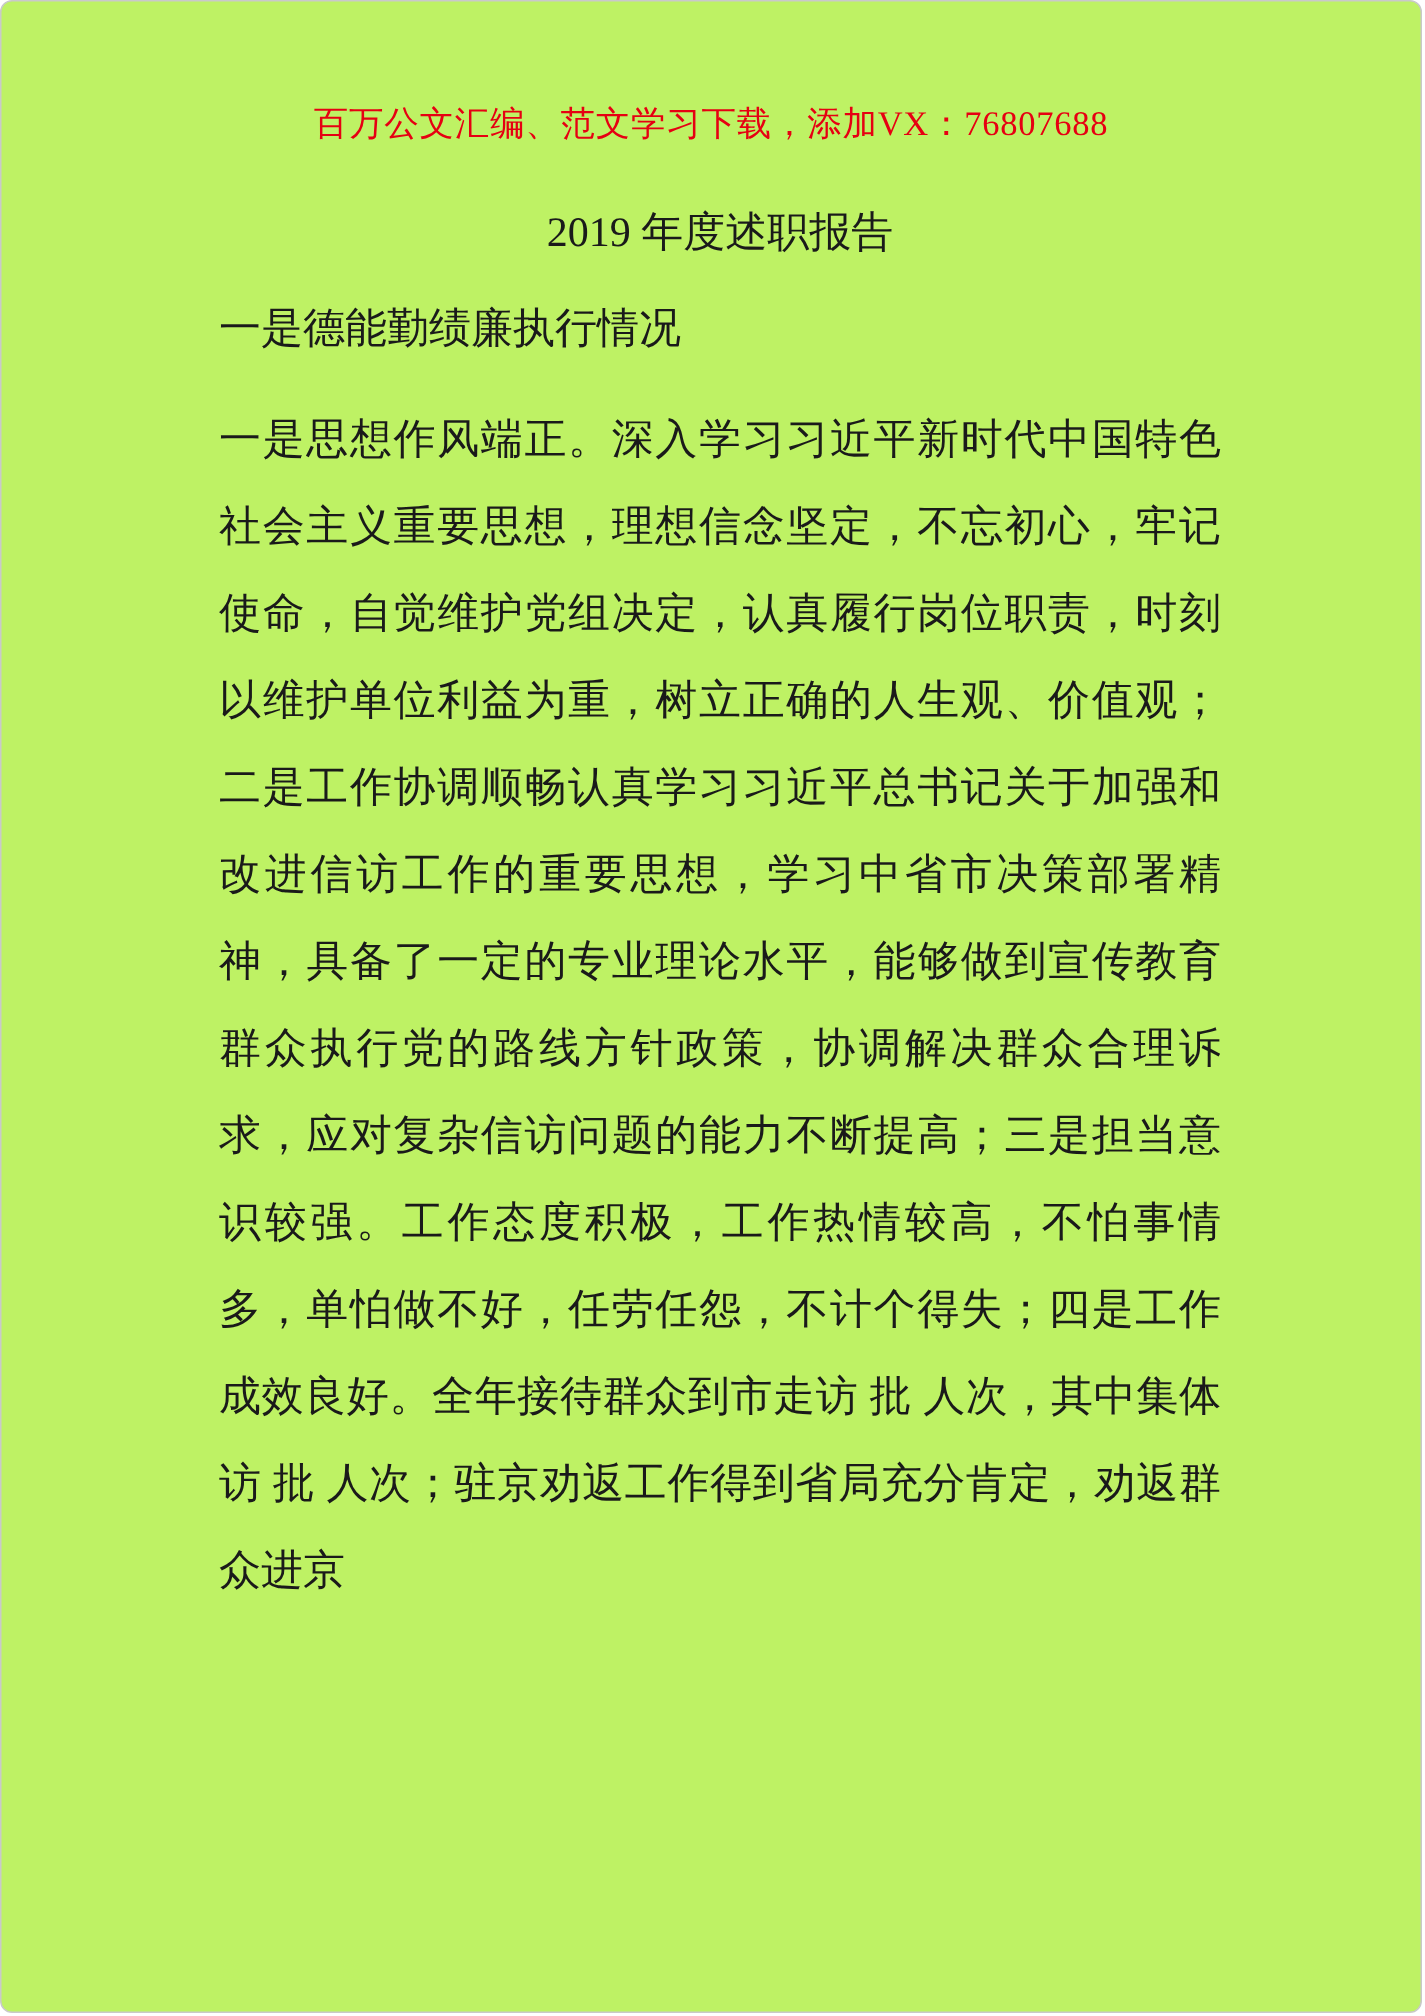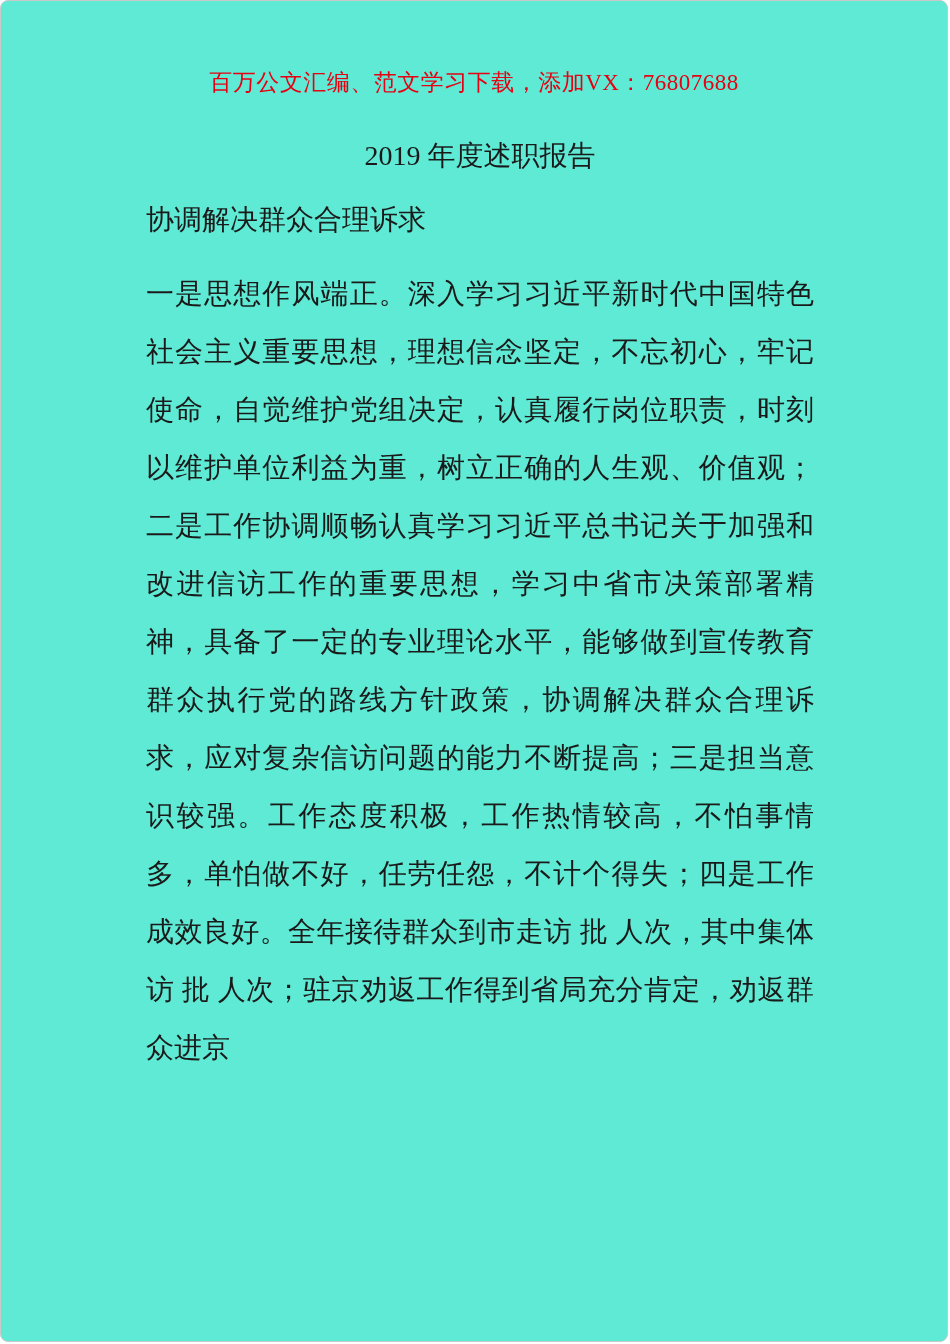--- a/index.html
+++ b/index.html
@@ -6,21 +6,21 @@
     margin: 0;
     padding: 0;
     background: #ffffff;
     font-family: "Liberation Serif", "DejaVu Serif", serif;
   }
   .page {
     position: relative;
     width: 948px;
     height: 1342px;
     box-sizing: border-box;
-    background: #5eead4;
+    background: #bef264;
     border: 1px solid #c9c9c9;
     border-radius: 8px;
     overflow: hidden;
   }
   .promo-header {
     position: absolute;
     top: 66px;
     left: 0;
     width: 100%;
     text-align: center;
@@ -58,19 +58,19 @@
 
 <div class="page">
 
   <div class="promo-header" style="color: rgb(230, 0, 18);">百万公文汇编、范文学习下载，添加VX：76807688</div>
 
   <div class="doc-content">
 
     <h1 class="doc-title">2019 年度述职报告</h1>
 
 
-    <p class="doc-heading">协调解决群众合理诉求</p>
+    <p class="doc-heading">一是德能勤绩廉执行情况</p>
 
     <p class="doc-paragraph">一是思想作风端正。深入学习习近平新时代中国特色社会主义重要思想，理想信念坚定，不忘初心，牢记使命，自觉维护党组决定，认真履行岗位职责，时刻以维护单位利益为重，树立正确的人生观、价值观；二是工作协调顺畅认真学习习近平总书记关于加强和改进信访工作的重要思想，学习中省市决策部署精神，具备了一定的专业理论水平，能够做到宣传教育群众执行党的路线方针政策，协调解决群众合理诉求，应对复杂信访问题的能力不断提高；三是担当意识较强。工作态度积极，工作热情较高，不怕事情多，单怕做不好，任劳任怨，不计个得失；四是工作成效良好。全年接待群众到市走访 批 人次，其中集体访 批 人次；驻京劝返工作得到省局充分肯定，劝返群众进京</p>
 
   </div>
 
 </div>
 
 </body></html>

